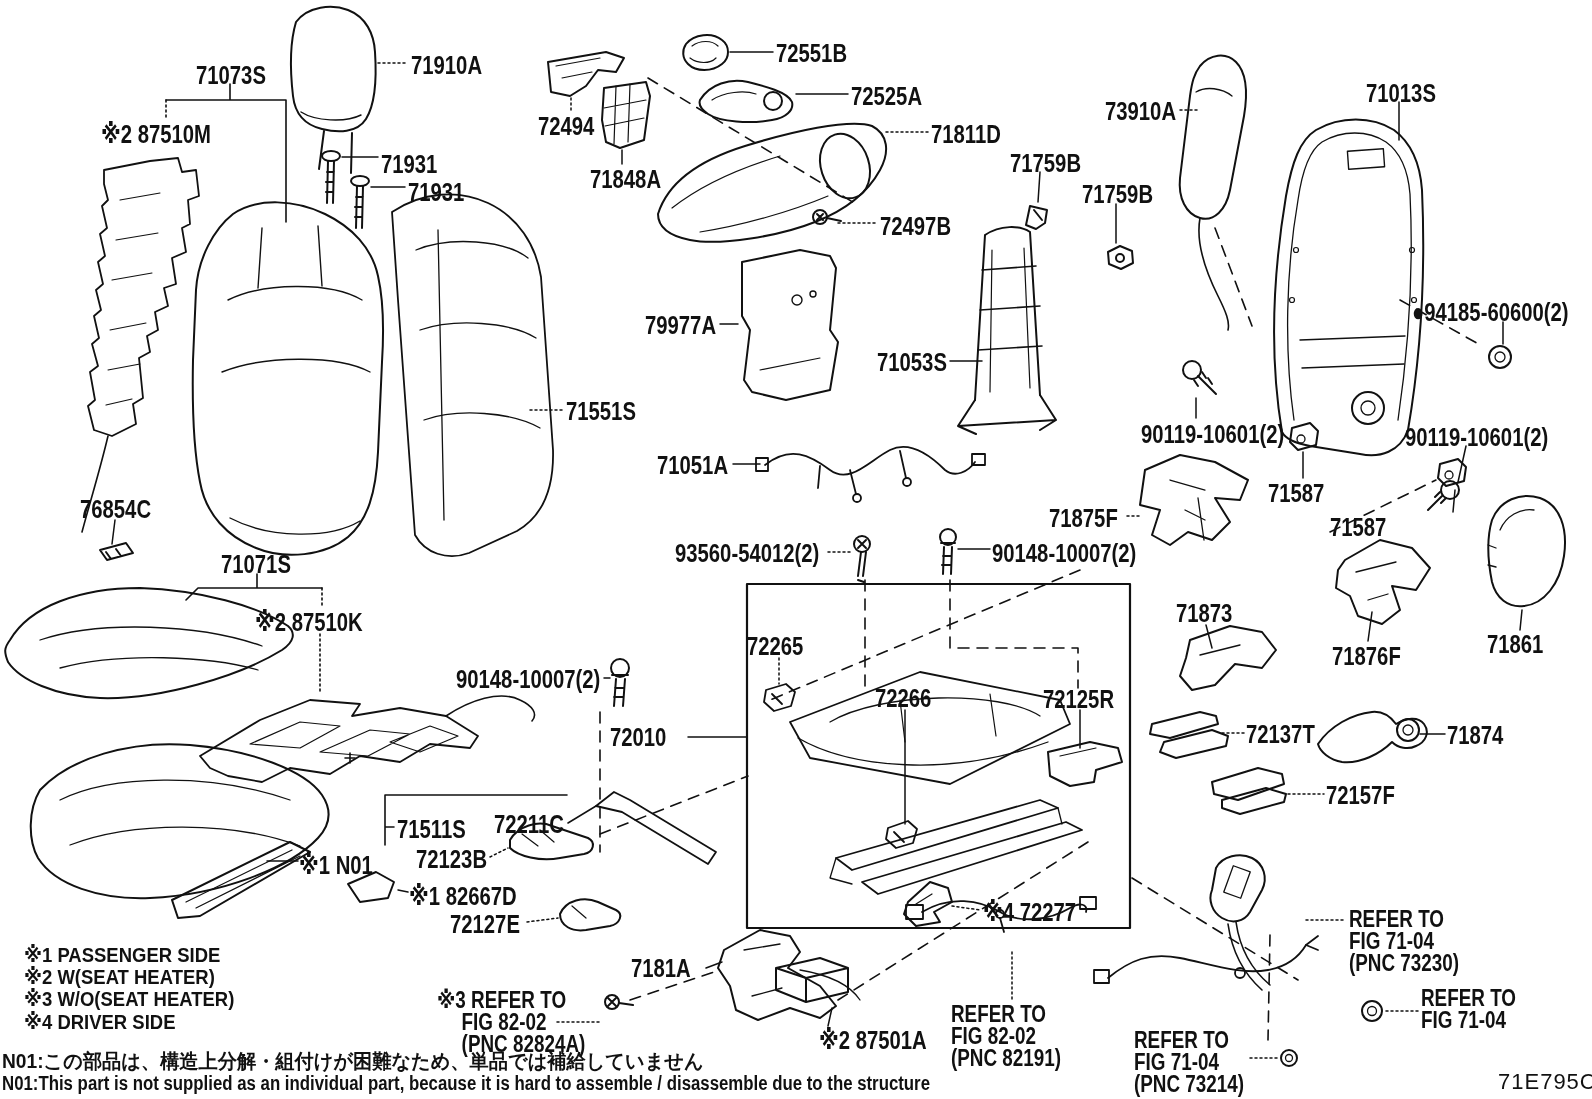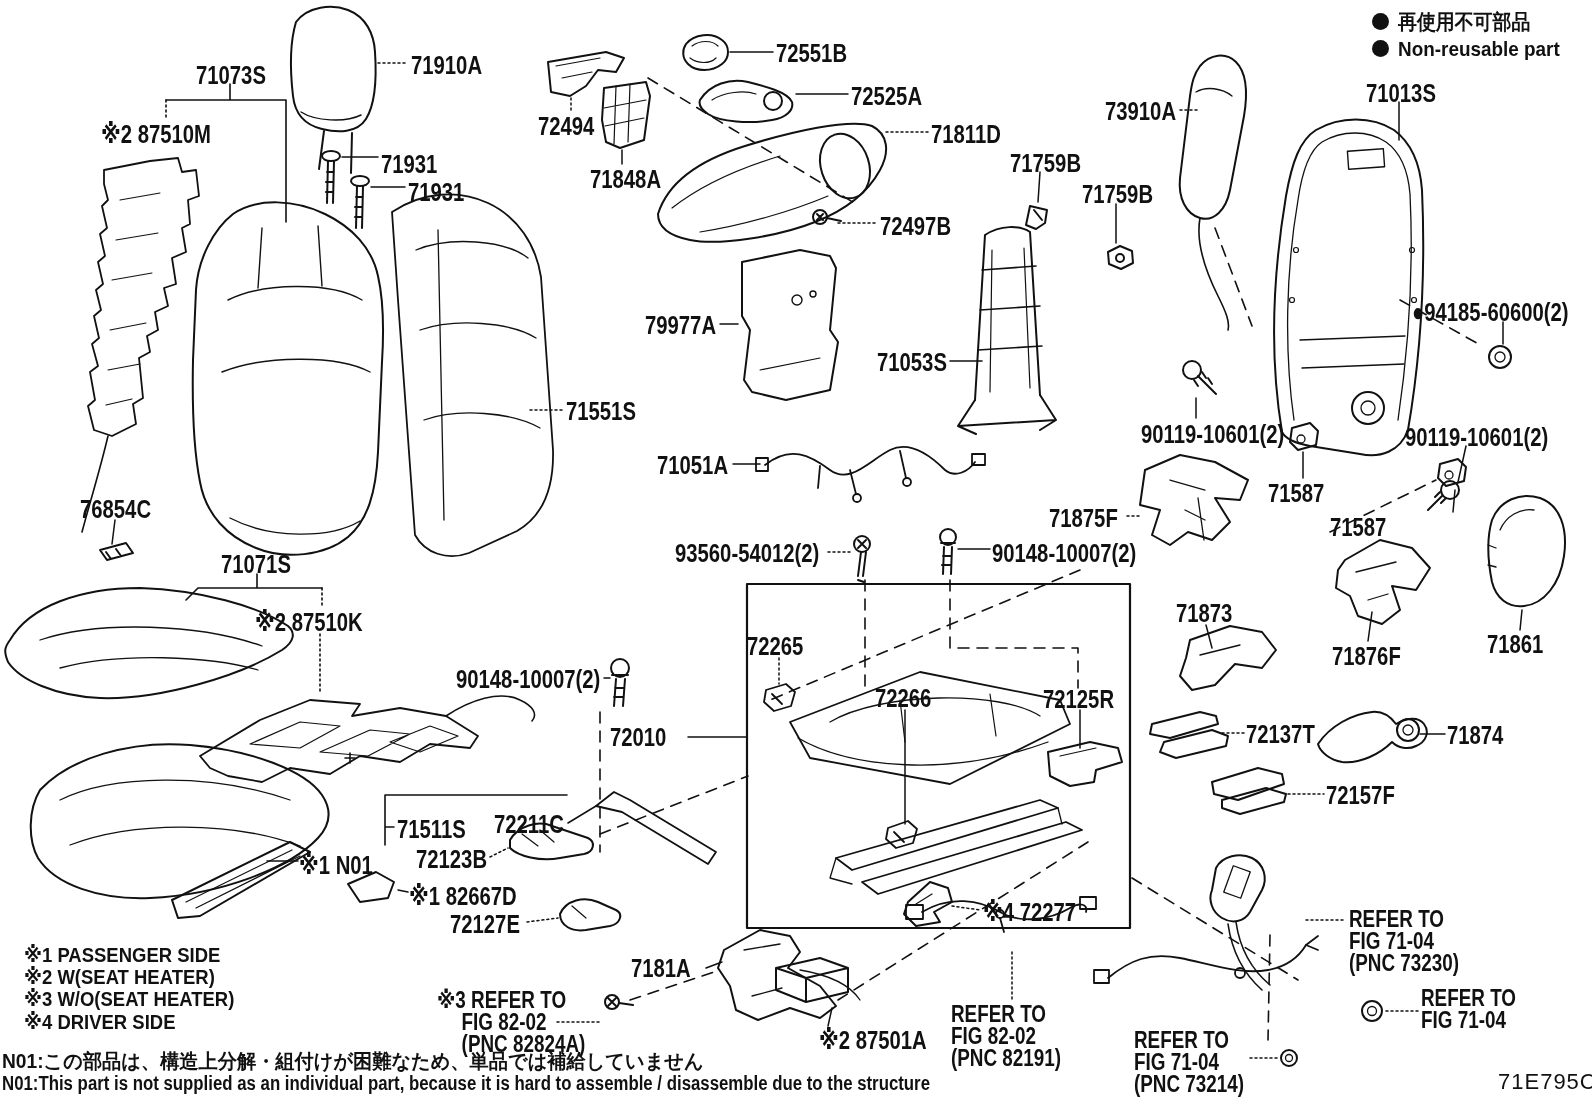--- a/index.html
+++ b/index.html
@@ -405,30 +405,20 @@
       <div class="plabel" style="left: 983px; top: 899px;">※4 72277</div>
       <div class="plabel" style="left: 631px; top: 955px;">7181A</div>
       <div class="plabel" style="left: 819px; top: 1027px;">※2 87501A</div>
       <div class="rblock" style="left: 437px; top: 989px;"><div>※3 REFER TO</div><div style="margin-left: 30px;">FIG 82-02</div><div style="margin-left: 30px;">(PNC 82824A)</div></div>
       <div class="rblock" style="left: 951px; top: 1003px;"><div>REFER TO</div><div>FIG 82-02</div><div>(PNC 82191)</div></div>
       <div class="rblock" style="left: 1349px; top: 908px;"><div>REFER TO</div><div>FIG 71-04</div><div>(PNC 73230)</div></div>
       <div class="rblock" style="left: 1421px; top: 987px;"><div>REFER TO</div><div>FIG 71-04</div></div>
       <div class="rblock" style="left: 1134px; top: 1029px;"><div>REFER TO</div><div>FIG 71-04</div><div>(PNC 73214)</div></div>
     </div>
 
-  <div class="legend">
-    <div class="row">
-      <span class="dot"></span>
-      <span class="txt">再使用不可部品</span>
-    </div>
-    <div class="row">
-      <span class="dot"></span>
-      <span class="txt">Non-reusable part</span>
-    </div>
-  </div>
 
   <div id="footnotes"><div>※1 PASSENGER SIDE</div><div>※2 W(SEAT HEATER)</div><div>※3 W/O(SEAT HEATER)</div><div>※4 DRIVER SIDE</div></div>
 
   <div class="note note-jp">N01:この部品は、構造上分解・組付けが困難なため、単品では補給していません</div>
   <div class="note note-en">N01:This part is not supplied as an individual part, because it is hard to assemble / disassemble due to the structure</div>
 
   <div class="code">71E795C</div>
 </div>
 
 </body></html>

